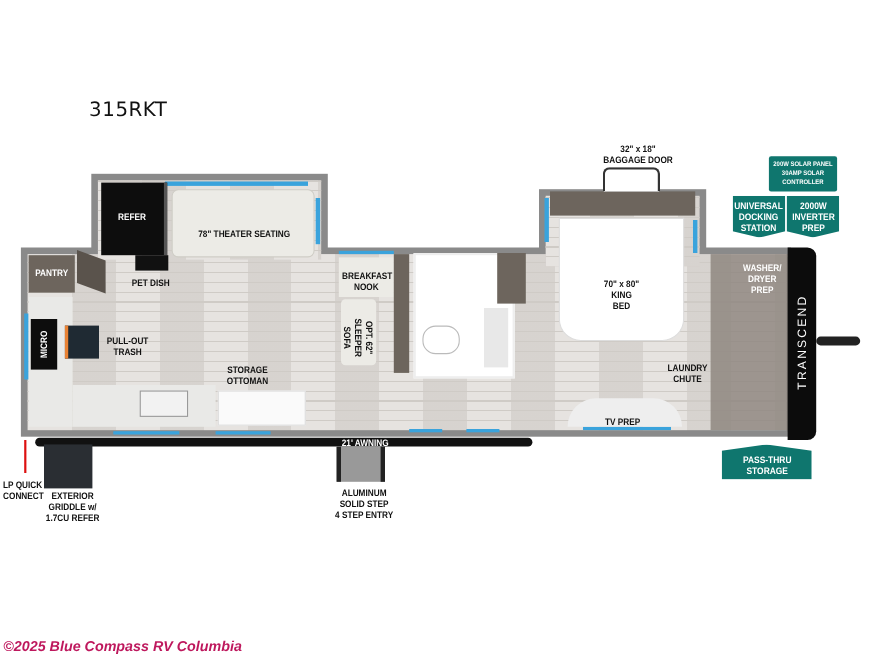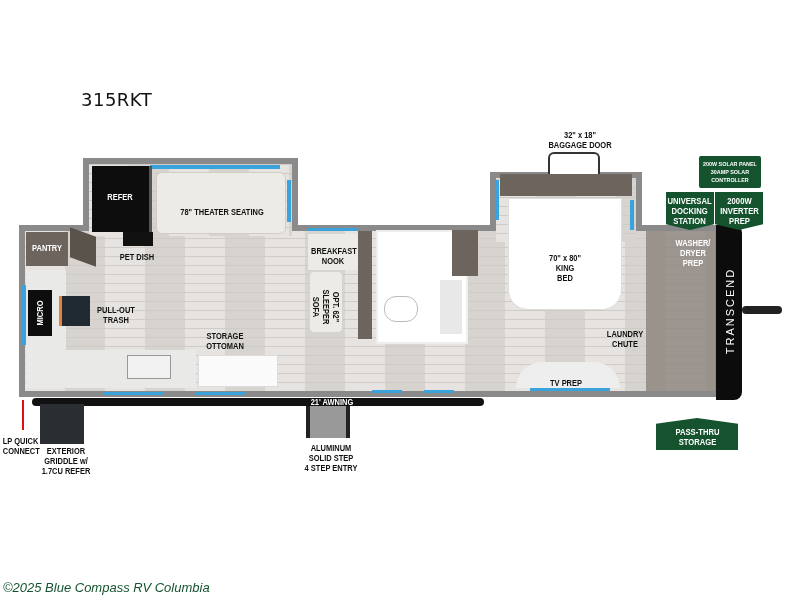--- a/index.html
+++ b/index.html
@@ -10,36 +10,36 @@
     position: absolute; font-family: "Liberation Sans", sans-serif; font-weight: bold;
     font-size: 8.5px; line-height: 10px; color: #111; text-align: center;
     transform: scaleX(0.88); transform-origin: center; white-space: pre-line;
   }
   .title {
     position: absolute; left: 81px; top: 89px; font-family: "DejaVu Sans", sans-serif;
     font-size: 18px; color: #111; letter-spacing: 0.5px;
   }
   .watermark {
     position: absolute; left: 3px; top: 580px; font-family: "Liberation Sans", sans-serif;
-    font-weight: normal; font-style: italic; font-size: 13px; color: #14532d;
+    font-weight: bold; font-style: italic; font-size: 13px; color: #be185d;
   }
   .floor {
     background-color: #dedad6;
     background-image:
       repeating-linear-gradient(0deg, transparent 0 8px, #cfcbc6 8px 9px),
       repeating-linear-gradient(90deg, rgba(255,255,255,0.25) 0 40px, rgba(0,0,0,0.03) 40px 80px);
   }
   .wall { background: #8a8a8a; }
   .blue { background: #3aa3dc; }
   .cab { background: #6d655d; }
   .counter { background: #e9e9e7; }
   .badge {
-    position: absolute; background: #14532d; color: #fff; font-weight: bold;
+    position: absolute; background: #0f766e; color: #fff; font-weight: bold;
     font-family: "Liberation Sans", sans-serif; text-align: center;
-    display: flex; align-items: center; justify-content: center; white-space: pre-line; margin-top: 14px;
+    display: flex; align-items: center; justify-content: center; white-space: pre-line;
   }
   .badge span { display: block; transform: scaleX(0.9); }
 </style>
 </head>
 <body>
 
 <div class="title">315RKT</div>
 
 <div class="abs" style="left:0;top:0;width:800px;height:600px;">
 

